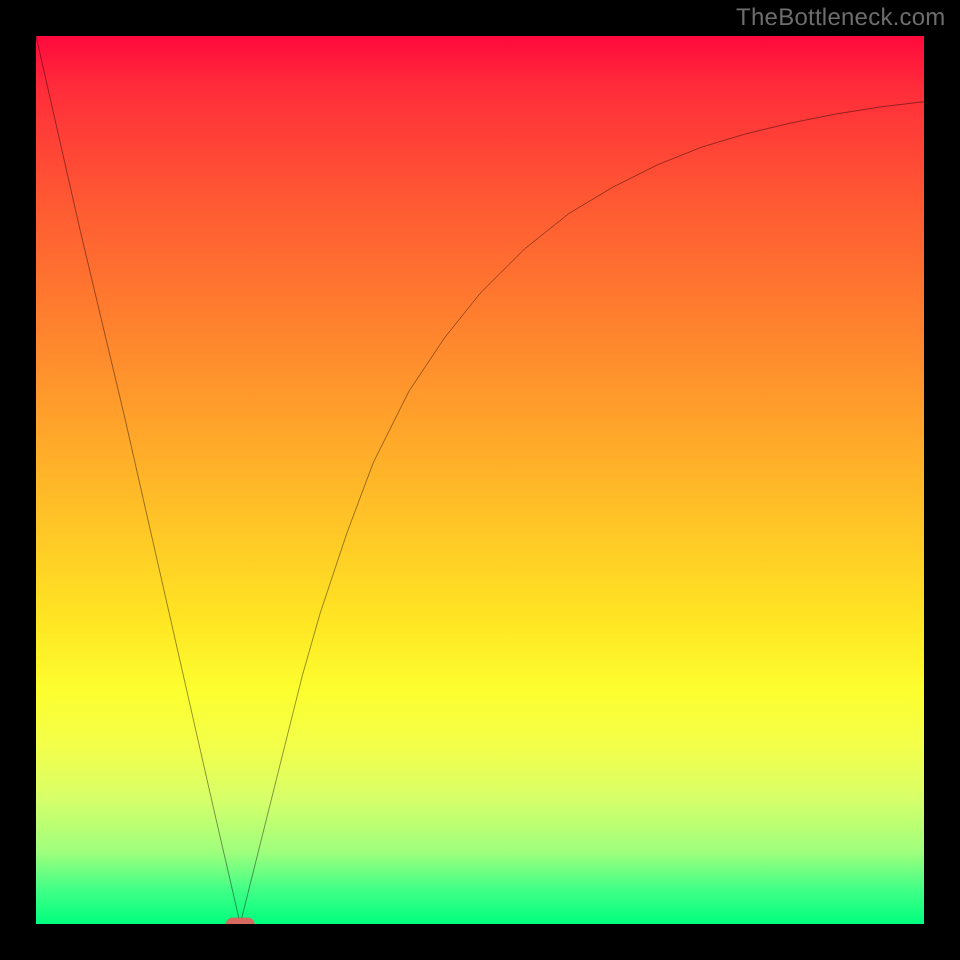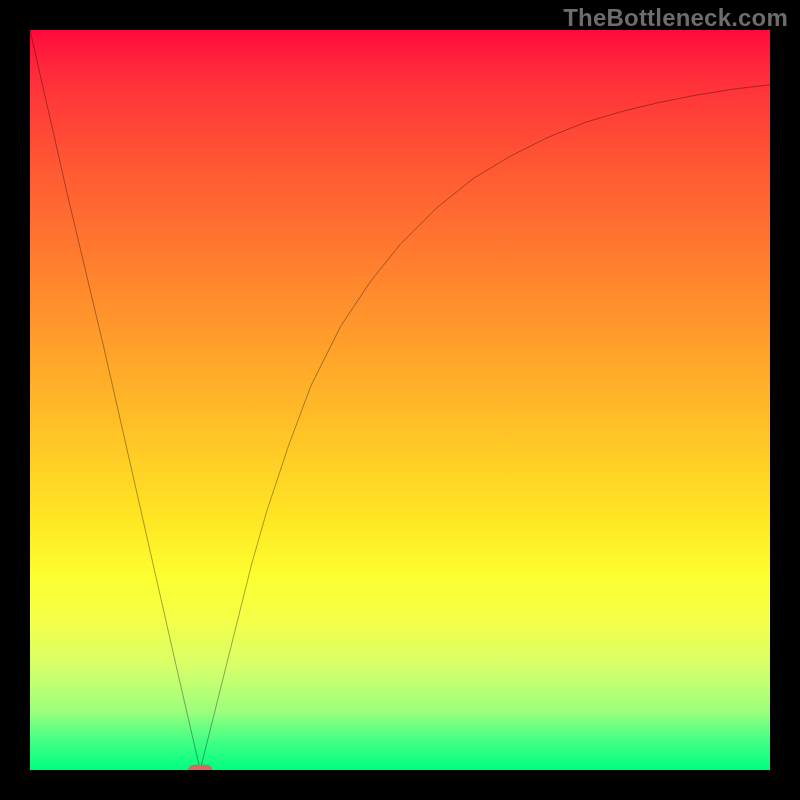--- a/index.html
+++ b/index.html
@@ -47,24 +47,24 @@
     top: 0;
     width: 740px;
     height: 740px;
     display: block;
   }
   .watermark {
     position: absolute;
     top: 4px;
     right: 12px;
     color: #6d6d6d;
-    font-size: 24px;
+    font-size: 20px;
     letter-spacing: 0.2px;
     white-space: nowrap;
-    font-weight: 700;
+    font-weight: 400;
   }
 </style>
 </head>
 <body>
 
 <div class="frame">
   <div class="plot">
     <svg class="curve" viewBox="0 0 100 100" preserveAspectRatio="none">
       <polyline fill="none" stroke="#000000" stroke-width="0.35" stroke-linejoin="round" stroke-linecap="round" vector-effect="non-scaling-stroke" points="0.000,0.000 5.000,22.000 10.000,43.000 15.000,65.000 20.000,87.000 23.000,100.000 25.000,92.000 28.000,80.000 30.000,72.000 32.000,65.000 35.000,56.000 38.000,48.000 42.000,40.000 46.000,34.000 50.000,29.000 55.000,24.000 60.000,20.000 65.000,17.000 70.000,14.500 75.000,12.500 80.000,11.000 85.000,9.800 90.000,8.800 95.000,8.000 100.000,7.400"></polyline>
       <g>

